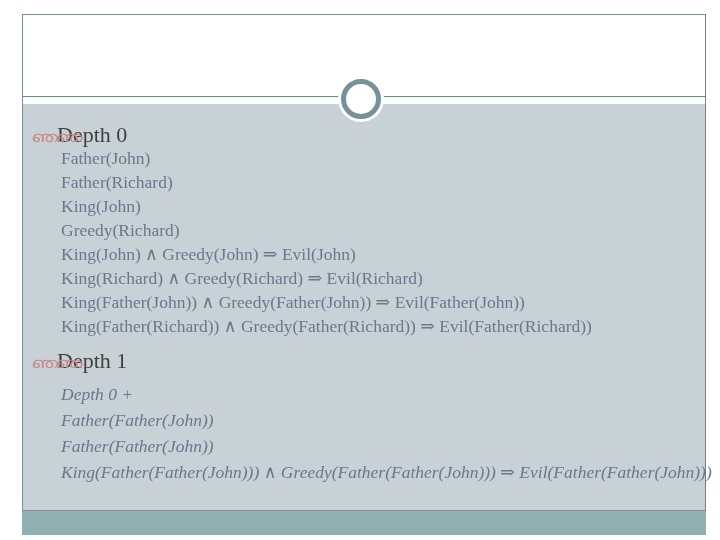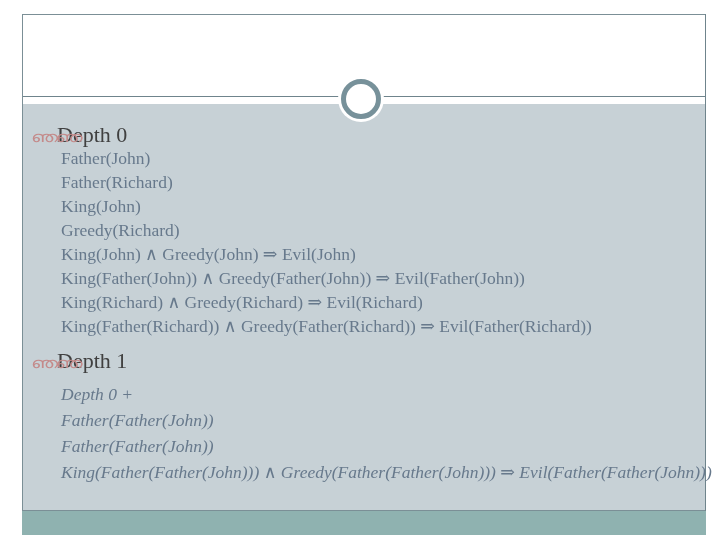--- a/index.html
+++ b/index.html
@@ -198,22 +198,22 @@
       <div class="section-head">
         <span class="bullet-ornament">ഞഞ</span>
         <span class="section-title">Depth 0</span>
       </div>
       <ul class="clause-list">
         <li class="clause">Father(John)</li>
         <li class="clause">Father(Richard)</li>
         <li class="clause">King(John)</li>
         <li class="clause">Greedy(Richard)</li>
         <li class="clause">King(John) ∧ Greedy(John) ⇒ Evil(John)</li>
+        <li class="clause">King(Richard) ∧ Greedy(Richard) ⇒ Evil(Richard)</li>
         <li class="clause">King(Father(John)) ∧ Greedy(Father(John)) ⇒ Evil(Father(John))</li>
-        <li class="clause">King(Richard) ∧ Greedy(Richard) ⇒ Evil(Richard)</li>
         <li class="clause">King(Father(Richard)) ∧ Greedy(Father(Richard)) ⇒ Evil(Father(Richard))</li>
       </ul>
     </div>
 
     <div class="section" id="section-depth1">
       <div class="section-head">
         <span class="bullet-ornament">ഞഞ</span>
         <span class="section-title">Depth 1</span>
       </div>
       <ul class="clause-list">

